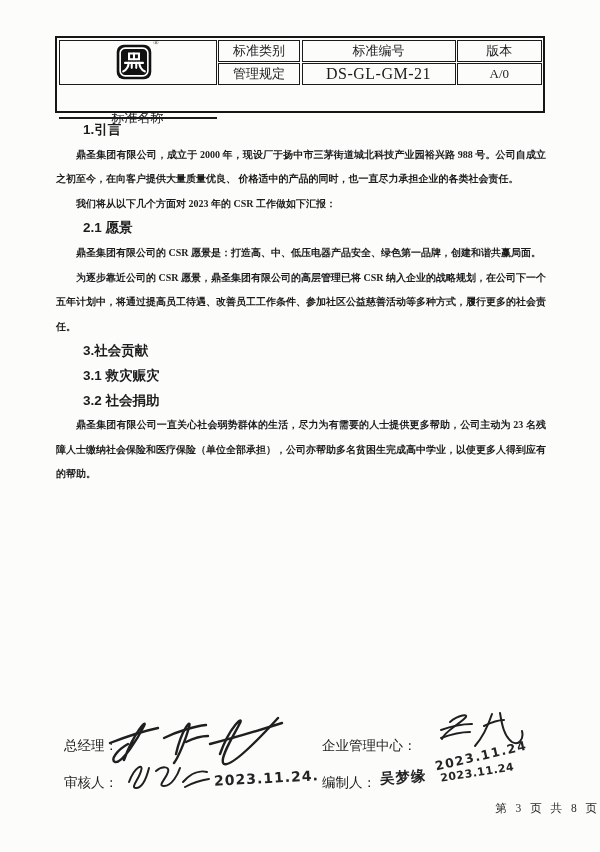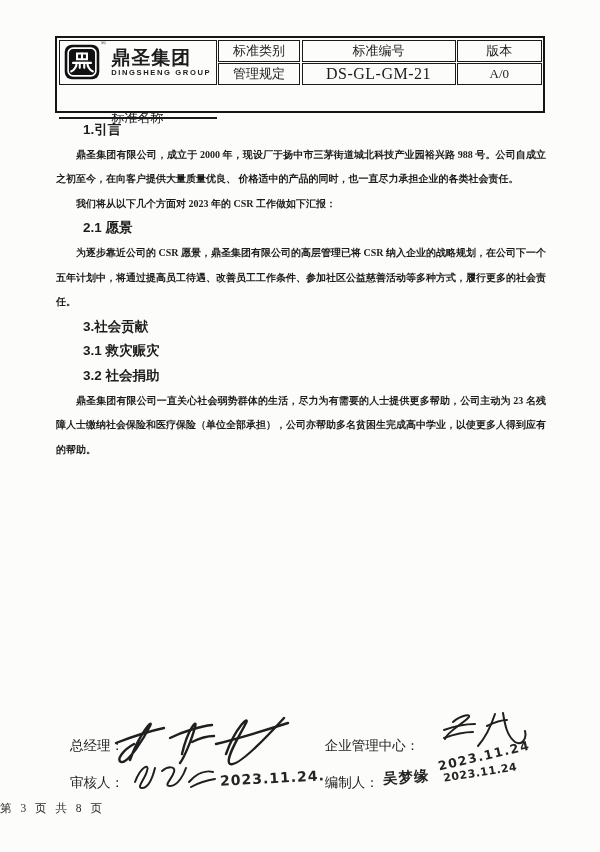--- a/index.html
+++ b/index.html
@@ -29,36 +29,36 @@
   .logo-en{font-weight:bold;font-size:7.6px;letter-spacing:1.6px;font-family:"Liberation Sans",sans-serif;margin-top:2px;}
   .reg{font-size:7px;align-self:flex-start;margin:-2px 0 0 -4px;}
 
   
   .doc-body{position:absolute;left:56px;right:54px;top:118px;}
   .para{margin:0;font-size:10px;line-height:24.6px;text-align:justify;text-indent:2em;font-weight:bold;}
   .hd{margin:0;font-size:13.5px;line-height:24.6px;text-indent:2em;font-weight:bold;
       font-family:"Liberation Sans","DejaVu Sans",sans-serif;}
 
   
-  .sigs{position:absolute;left:70px;right:40px;top:726px;display:grid;
+  .sigs{position:absolute;left:64px;right:40px;top:726px;display:grid;
         grid-template-columns:52% 48%;grid-template-rows:40px 34px;}
   .sig-item{position:relative;display:flex;align-items:center;font-size:13.5px;white-space:nowrap;}
   .sig-label{z-index:2;}
   .ink{stroke:#1f1f1f;fill:none;stroke-linecap:round;stroke-linejoin:round;}
   .sig-gm{position:absolute;left:38px;top:-16px;z-index:1;}
   .sig-reviewer{position:absolute;left:56px;top:-8px;}
   .sig-center{position:absolute;left:112px;top:-18px;}
   .hand{font-family:"DejaVu Sans",sans-serif;font-weight:600;color:#242424;}
   .date-reviewer{position:absolute;left:150px;top:4px;font-size:14px;transform:rotate(-3deg);letter-spacing:1px;}
   .date-center{position:absolute;left:112px;top:22px;font-size:12.5px;transform:rotate(-13deg);letter-spacing:1.5px;}
   .name-compiler{position:absolute;left:58px;top:2px;font-size:14.5px;transform:rotate(-4deg);letter-spacing:1px;}
   .date-compiler{position:absolute;left:118px;top:0px;font-size:11px;transform:rotate(-9deg);letter-spacing:.5px;}
 
   
-  .footer{position:absolute;left:0;right:0;top:801px;text-align:left;
+  .footer{position:absolute;left:0;right:0;top:801px;text-align:right;
           font-size:11.5px;letter-spacing:3px;color:#2a2a2a;}
 </style>
 </head>
 <body>
 
 <div class="page">
 
   <div class="hdr">
     <div class="cell logo-cell">
       <svg width="36" height="36" viewBox="0 0 40 40">
@@ -67,39 +67,36 @@
         <g stroke="#fff" stroke-width="2.3" fill="none" stroke-linecap="round">
           <path d="M14.5 10.5 h11 v6.5 h-11 z"></path>
           <path d="M20 10.5 v6.5"></path>
           <path d="M10 21 h20"></path>
           <path d="M14 21 c0 4.5 -2.5 7.5 -6 9.5"></path>
           <path d="M26 21 c0 4.5 2.5 7.5 6 9.5"></path>
           <path d="M17.5 21 v5.5 M22.5 21 v5.5"></path>
         </g>
       </svg>
       <span class="reg">®</span>
-      <span class="logo-text">
-        <span class="logo-cn">鼎圣集团</span>
-        <span class="logo-en">DINGSHENG GROUP</span>
-      </span>
     </div>
     <div class="cell">标准类别</div>
     <div class="cell">标准编号</div>
     <div class="cell">版本</div>
     <div class="cell">管理规定</div>
     <div class="cell code">DS-GL-GM-21</div>
     <div class="cell">A/0</div>
     <div class="cell name-label">标准名称</div>
   </div>
 
   <div class="doc-body">
     <div class="hd">1.引言</div>
     <p class="para">鼎圣集团有限公司，成立于 2000 年，现设厂于扬中市三茅街道城北科技产业园裕兴路 988 号。公司自成立之初至今，在向客户提供大量质量优良、 价格适中的产品的同时，也一直尽力承担企业的各类社会责任。</p>
     <p class="para">我们将从以下几个方面对 2023 年的 CSR 工作做如下汇报：</p>
     <div class="hd">2.1 愿景</div>
+    <p class="para">鼎圣集团有限公司的 CSR 愿景是：打造高、中、低压电器产品安全、绿色第一品牌，创建和谐共赢局面。</p>
     <p class="para">为逐步靠近公司的 CSR 愿景，鼎圣集团有限公司的高层管理已将 CSR 纳入企业的战略规划，在公司下一个五年计划中，将通过提高员工待遇、改善员工工作条件、参加社区公益慈善活动等多种方式，履行更多的社会责任。</p>
     <div class="hd">3.社会贡献</div>
     <div class="hd">3.1 救灾赈灾</div>
     <div class="hd">3.2 社会捐助</div>
     <p class="para">鼎圣集团有限公司一直关心社会弱势群体的生活，尽力为有需要的人士提供更多帮助，公司主动为 23 名残障人士缴纳社会保险和医疗保险（单位全部承担），公司亦帮助多名贫困生完成高中学业，以使更多人得到应有的帮助。</p>
   </div>
 
   <div class="sigs">
 
     <div class="sig-item">

